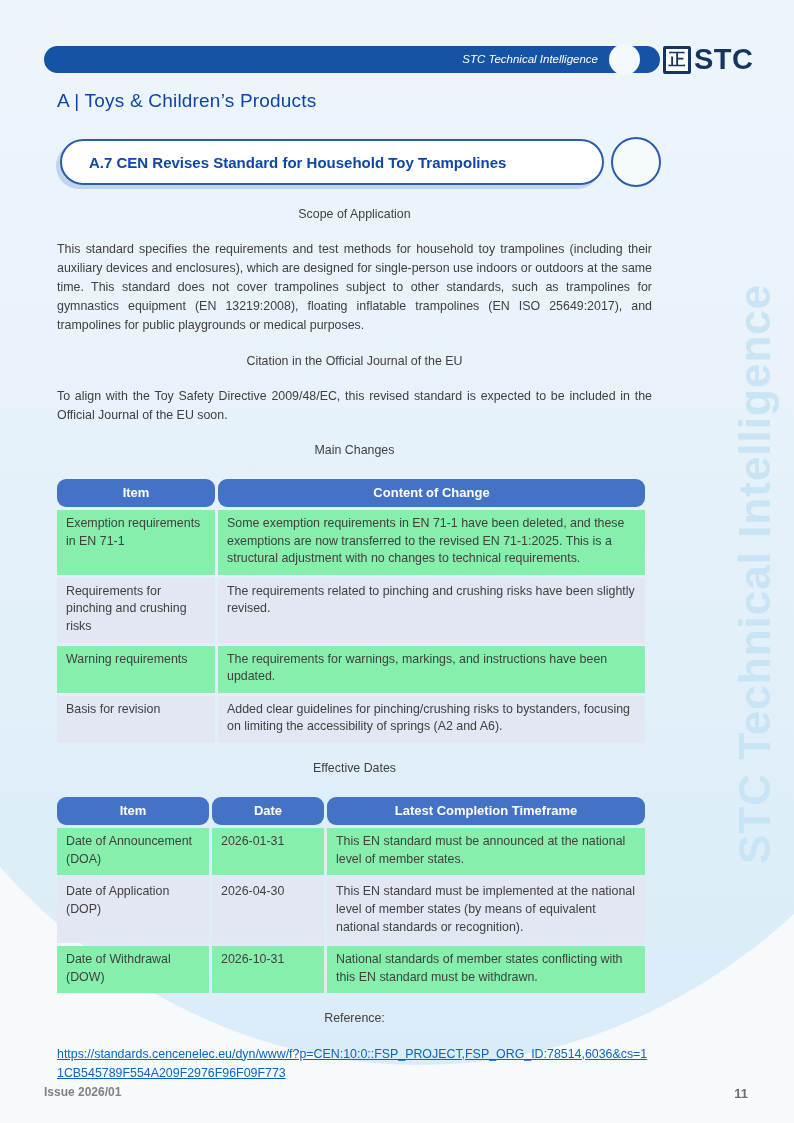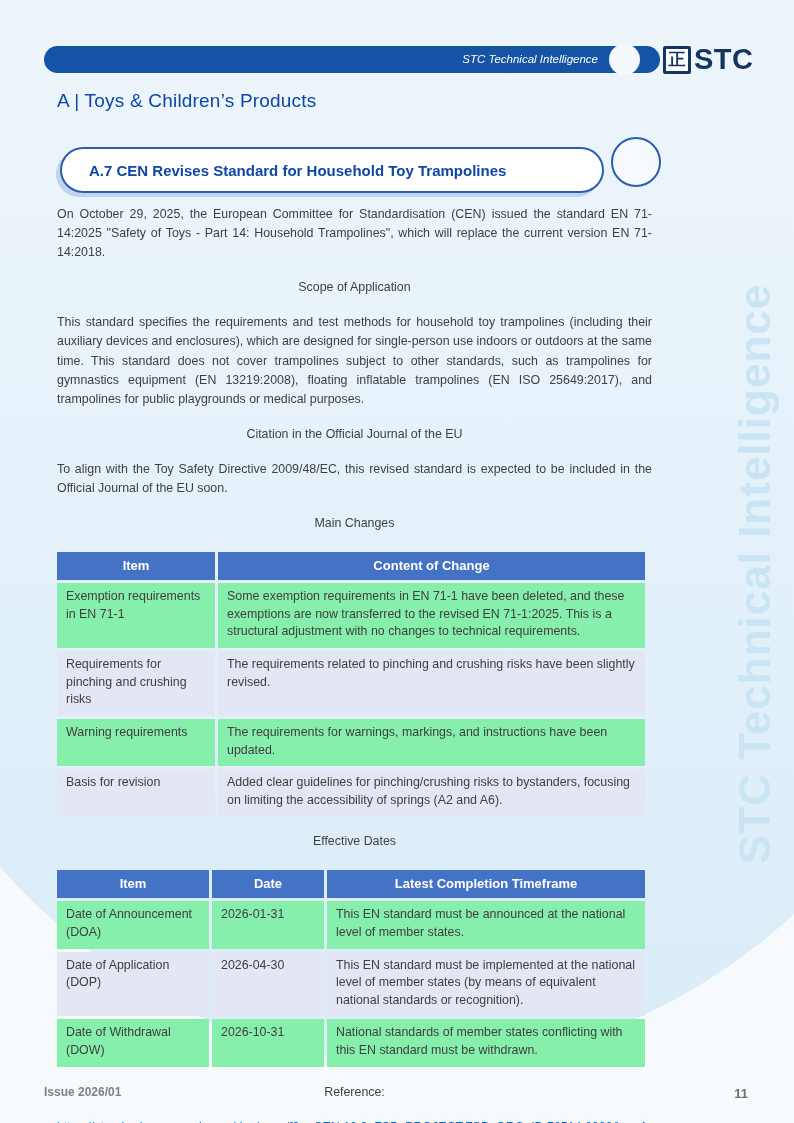--- a/index.html
+++ b/index.html
@@ -45,41 +45,41 @@
     color:#16355e;font-weight:bold;font-size:17px;line-height:1;background:#fdfeff;
   }
   .logo .logotype{color:#16355e;font-size:29px;font-weight:800;letter-spacing:.5px;line-height:1;}
 
   .section-title{
     position:absolute;left:57px;top:90px;margin:0;
     font-size:19px;font-weight:normal;color:#0e46a8;letter-spacing:.2px;
   }
 
   .article-banner{
-    position:absolute;left:60px;top:147px;width:540px;height:42px;
+    position:absolute;left:60px;top:139px;width:540px;height:42px;
     background:#ffffff;border:2px solid #2a5db0;border-radius:24px;
     box-shadow:-4px 4px 0 rgba(140,175,215,.45);
     display:flex;align-items:center;
   }
   .article-banner .article-title{
     padding-left:27px;font-size:15px;font-weight:bold;color:#0f47a6;
   }
   .article-circle{
     position:absolute;left:611px;top:137px;width:46px;height:46px;border-radius:50%;
     border:2px solid #2a5db0;background:rgba(255,255,255,.55);
   }
 
   .content{position:absolute;left:57px;top:205px;width:595px;color:#3f3f3f;font-size:12.4px;line-height:1.54;}
   .content p{margin:0 0 16px 0;text-align:justify;}
   .content .subhead{margin:0 0 16px 0;text-align:center;}
 
   table{border-collapse:separate;border-spacing:3px;width:594px;margin:0 0 13px -3px;}
   th{
     background:#4472c4;color:#ffffff;font-weight:bold;font-size:13px;
-    text-align:center;padding:4px 6px;
+    text-align:center;padding:4px 6px;border-radius:9px;
   }
   td{
     color:#404040;font-size:12.4px;line-height:1.42;vertical-align:top;
     padding:5px 9px 7px 9px;text-align:left;
   }
   tr.odd td{background:#86efac;}
   tr.even td{background:#e3e7f3;}
   .t1 .col-item{width:146px;}
   .t2 .col-item{width:140px;}
   .t2 .col-date{width:100px;}
@@ -117,21 +117,20 @@
 
   <h1 class="section-title">A | Toys &amp; Children’s Products</h1>
 
   <div class="article-banner">
     <span class="article-title">A.7 CEN Revises Standard for Household Toy Trampolines</span>
   </div>
   <div class="article-circle"></div>
 
   <div class="content">
 
-    <p>On October 29, 2025, the European Committee for Standardisation (CEN) issued the standard EN 71-14:2025 "Safety of Toys - Part 14: Household Trampolines", which will replace the current version EN 71-14:2018.</p>
     <p class="subhead">Scope of Application</p>
     <p>This standard specifies the requirements and test methods for household toy trampolines (including their auxiliary devices and enclosures), which are designed for single-person use indoors or outdoors at the same time. This standard does not cover trampolines subject to other standards, such as trampolines for gymnastics equipment (EN 13219:2008), floating inflatable trampolines (EN ISO 25649:2017), and trampolines for public playgrounds or medical purposes.</p>
     <p class="subhead">Citation in the Official Journal of the EU</p>
     <p>To align with the Toy Safety Directive 2009/48/EC, this revised standard is expected to be included in the Official Journal of the EU soon.</p>
     <p class="subhead">Main Changes</p>
 
     <table class="t1">
       <tbody>
           <tr>
         <th class="col-item">Item</th>

